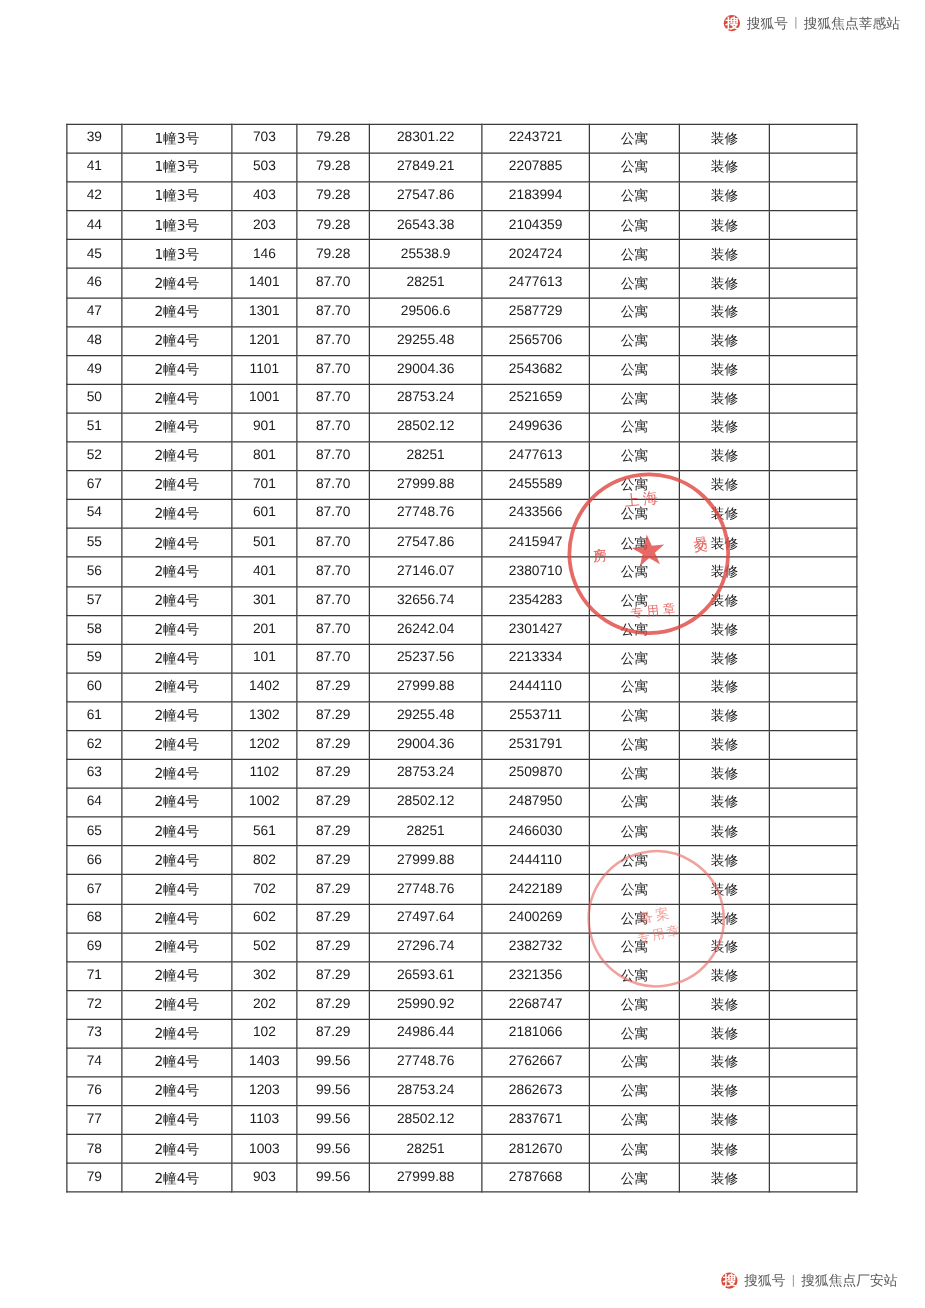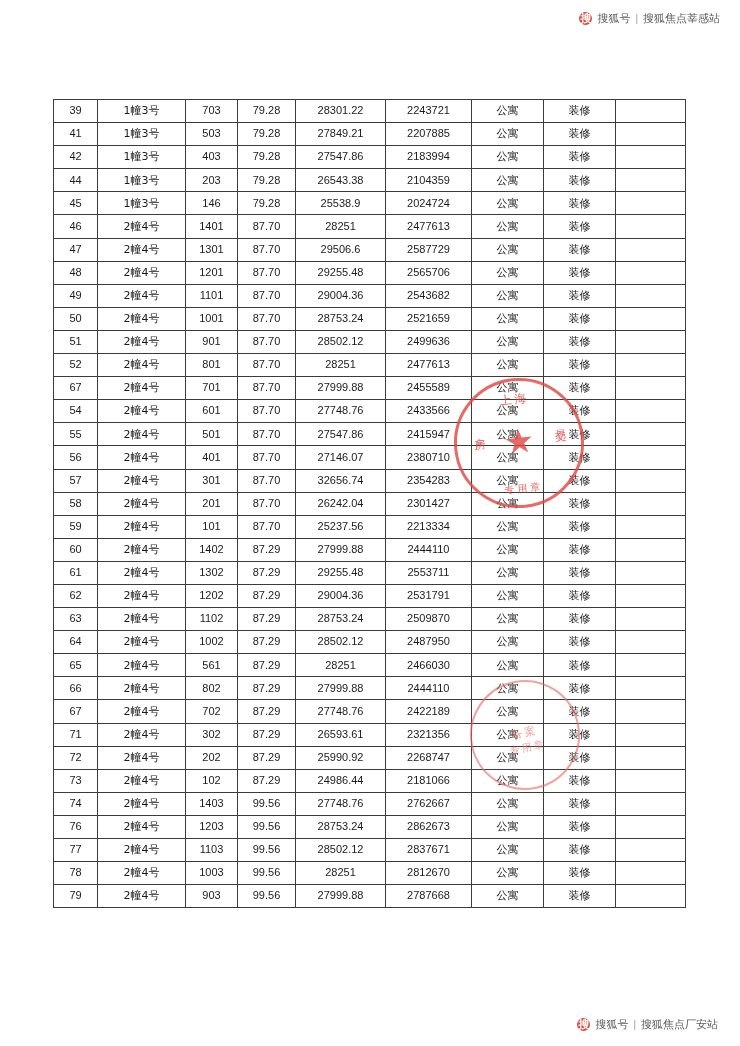--- a/index.html
+++ b/index.html
@@ -478,20 +478,42 @@
           <td class="cjk">2幢4号</td>
           <td>702</td>
           <td>87.29</td>
           <td>27748.76</td>
           <td>2422189</td>
           <td class="cjk">公寓</td>
           <td class="cjk">装修</td>
           <td></td>
         </tr>
         <tr>
+          <td>68</td>
+          <td class="cjk">2幢4号</td>
+          <td>602</td>
+          <td>87.29</td>
+          <td>27497.64</td>
+          <td>2400269</td>
+          <td class="cjk">公寓</td>
+          <td class="cjk">装修</td>
+          <td></td>
+        </tr>
+        <tr>
+          <td>69</td>
+          <td class="cjk">2幢4号</td>
+          <td>502</td>
+          <td>87.29</td>
+          <td>27296.74</td>
+          <td>2382732</td>
+          <td class="cjk">公寓</td>
+          <td class="cjk">装修</td>
+          <td></td>
+        </tr>
+        <tr>
           <td>71</td>
           <td class="cjk">2幢4号</td>
           <td>302</td>
           <td>87.29</td>
           <td>26593.61</td>
           <td>2321356</td>
           <td class="cjk">公寓</td>
           <td class="cjk">装修</td>
           <td></td>
         </tr>

